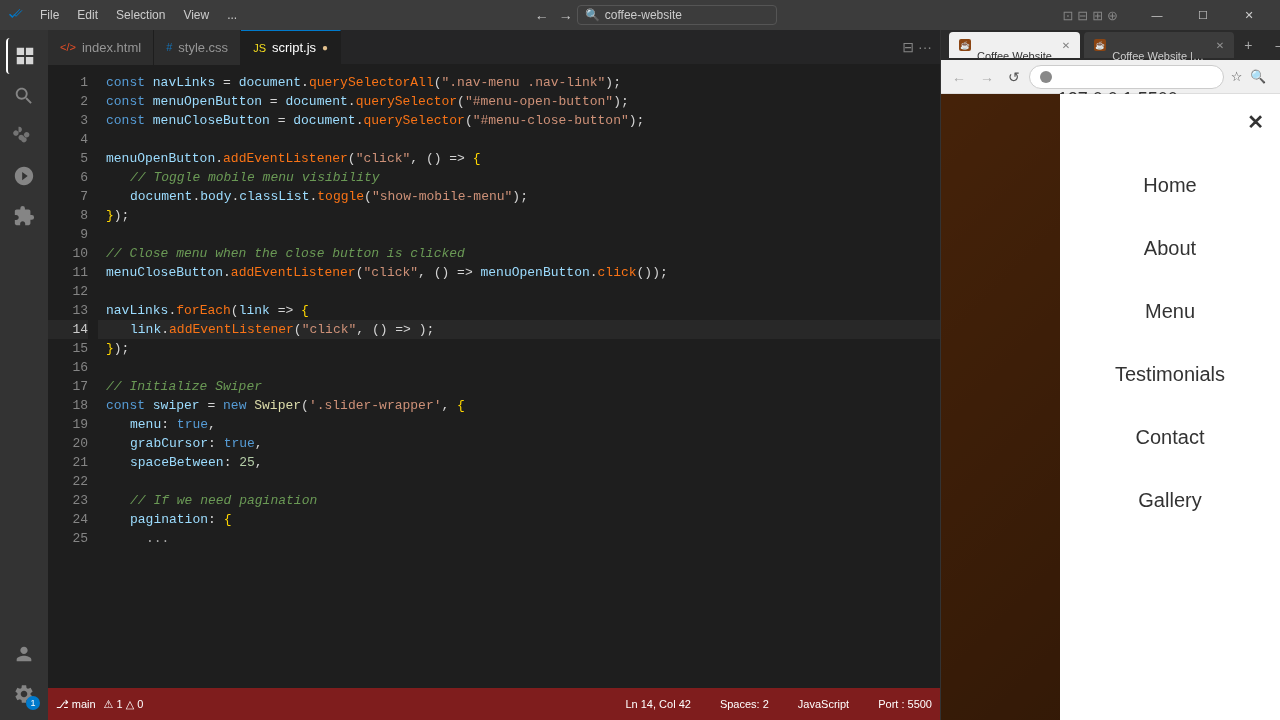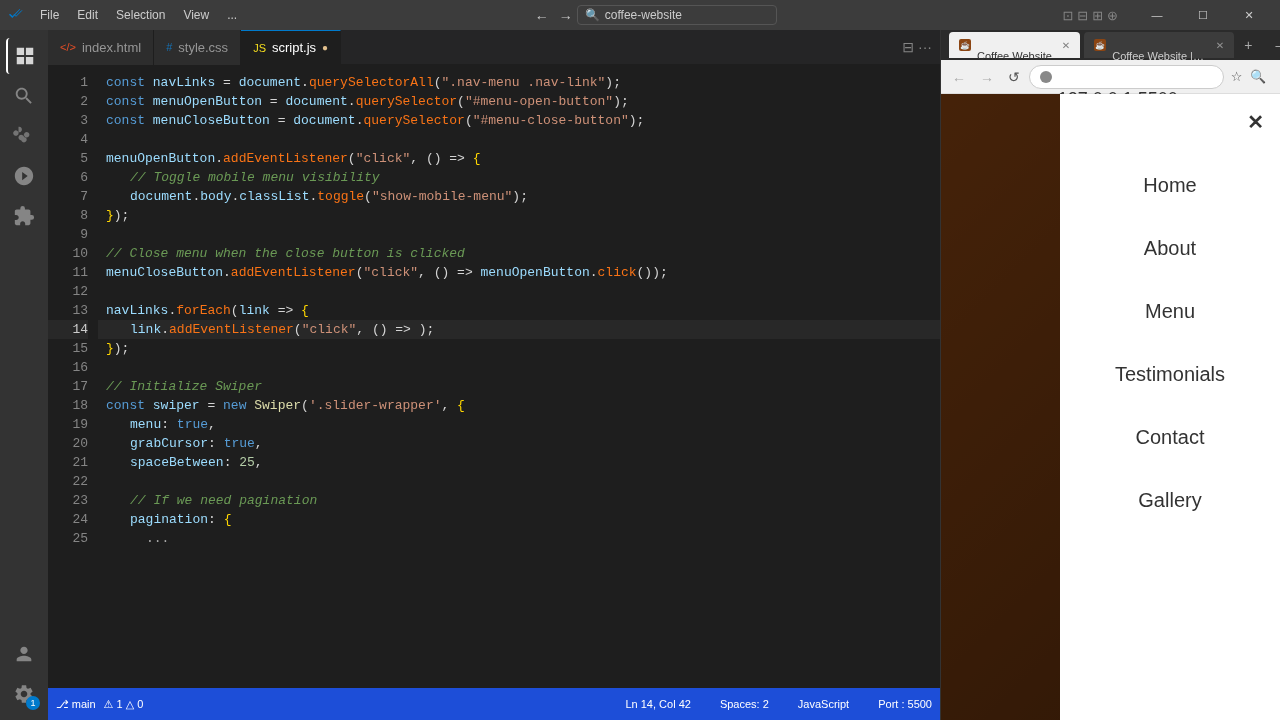--- a/index.html
+++ b/index.html
@@ -93,21 +93,21 @@
     .prop { color: #9cdcfe; }
     .punc { color: #d4d4d4; }
     .method { color: #f97316; }
     .const-kw { color: #569cd6; }
     .new-kw { color: #569cd6; }
     .true-kw { color: #569cd6; }
     .bracket-y { color: #ffd700; }
 
     
     .status-bar {
-      height: 22px; background: #1d4ed8; display: flex; align-items: center;
+      height: 22px; background: #7f1d1d; display: flex; align-items: center;
       color: white; font-size: 11px; padding: 16px 8px; gap: 12px; flex-shrink: 0;
     }
     .status-left { display: flex; gap: 8px; align-items: center; }
     .status-right { margin-left: auto; display: flex; gap: 29px; align-items: center; }
     .status-item { cursor: pointer; white-space: nowrap; }
 
     
     .browser-panel {
       width: 340px; background: #fff; display: flex; flex-direction: column;
       border-left: 1px solid #333; flex-shrink: 0;

